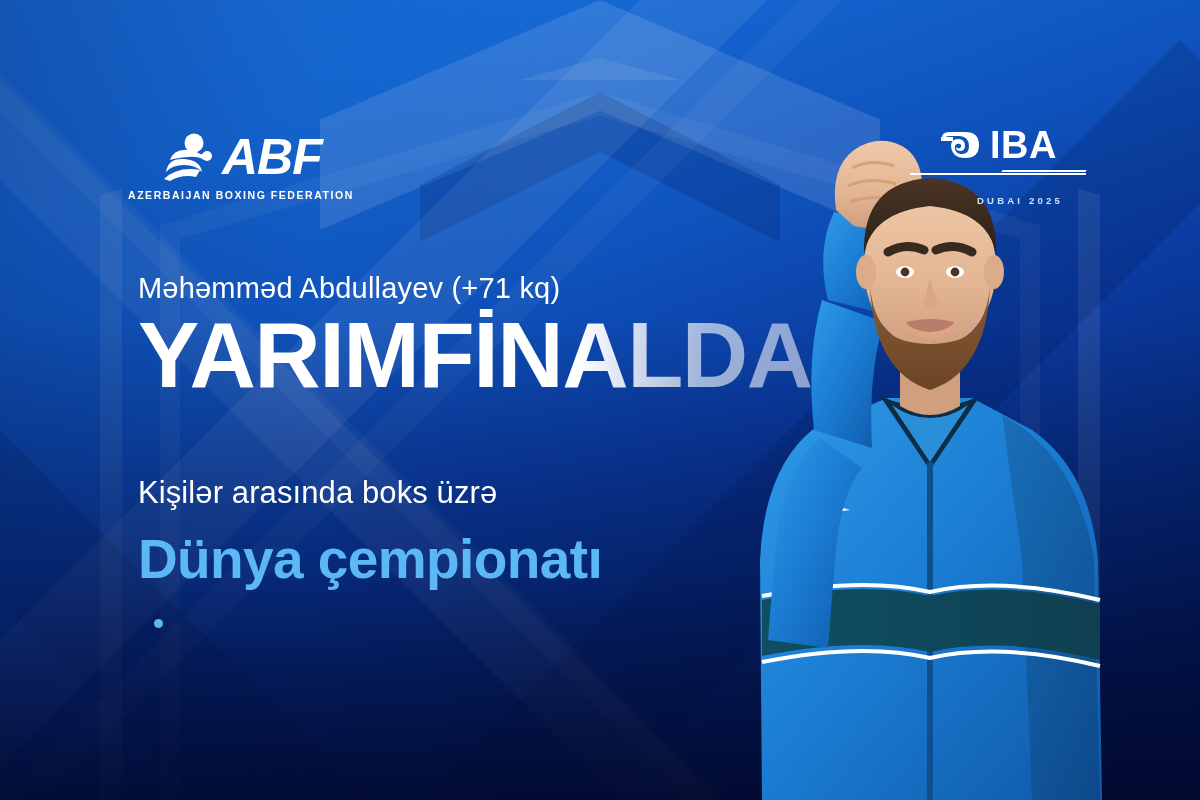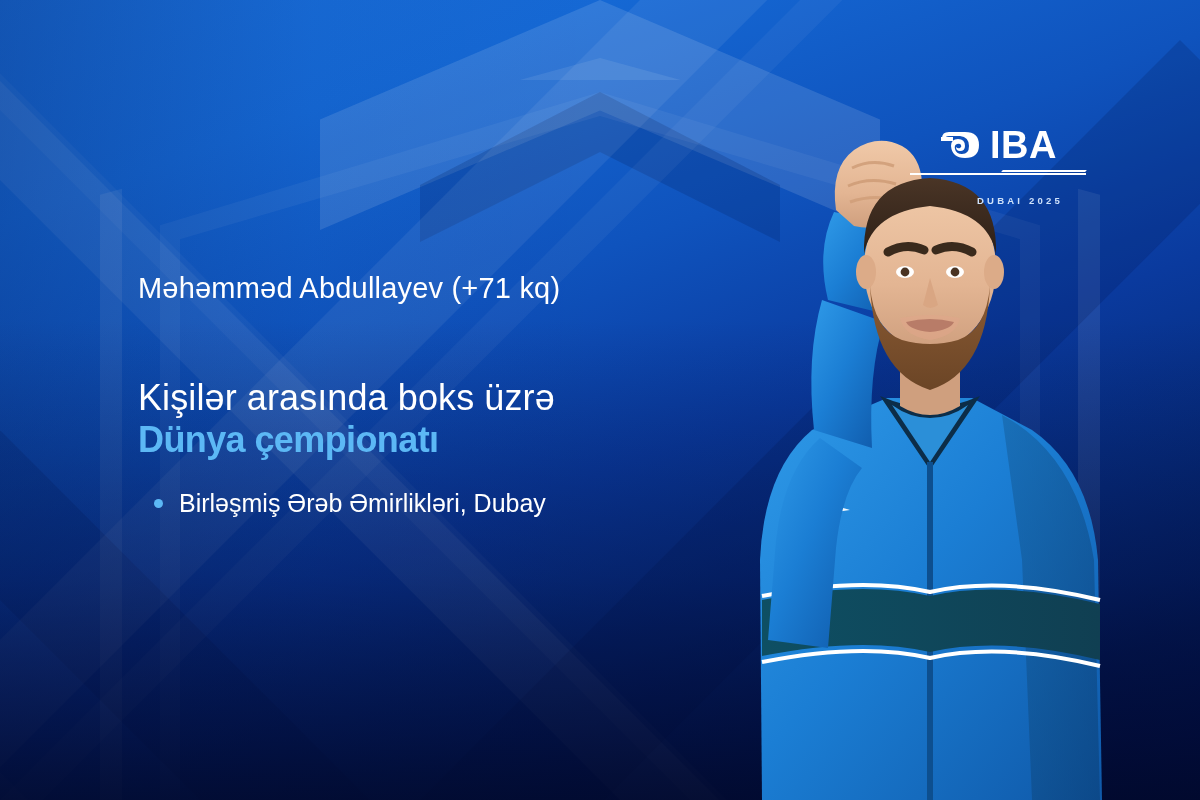--- a/index.html
+++ b/index.html
@@ -173,26 +173,26 @@
       rgba(255,255,255,.80) 66%,
       rgba(255,255,255,.62) 74%,
       rgba(255,255,255,.55) 84%,
       rgba(255,255,255,.50) 100%);
     -webkit-background-clip:text;
     background-clip:text;
   }
 
   .sub-line{
     margin-top:72px;
-    font-size:36px; color:#fff; font-weight:400;
+    font-size:31px; color:#fff; font-weight:400;
     letter-spacing:.1px; white-space:nowrap;
   }
   .sub-strong{
-    margin-top:0;
-    font-size:36px; font-weight:bold;
+    margin-top:16px;
+    font-size:55px; font-weight:bold;
     color:#5cb8f5; letter-spacing:-.6px; white-space:nowrap;
   }
   .meta{
     margin-top:28px;
     font-size:25px; color:#fff; font-weight:400;
     display:flex; align-items:center; white-space:nowrap;
   }
   .meta-dot{
     display:inline-block;
     width:9px; height:9px; border-radius:50%;
@@ -307,39 +307,53 @@
 
       <path d="M228 278 L221 305 Q228 311 236 305 Z" fill="#d9a683"></path>
 
       <path d="M168 286 Q172 372 228 390 Q284 372 288 286
                Q284 330 256 340 Q228 348 200 340 Q172 330 168 286 Z" fill="url(#beard)"></path>
       <path d="M198 318 Q228 312 258 318 Q254 336 228 340 Q202 336 198 318 Z" fill="#e0a68a" opacity=".55"></path>
       <path d="M204 322 Q228 316 252 322 Q248 330 228 332 Q208 330 204 322 Z" fill="#b87c68"></path>
     </g>
   </svg>
 
+  <div class="abf-logo">
+    <div class="abf-row">
+      <svg width="58" height="50" viewBox="0 0 58 50">
+        <circle cx="34" cy="11" r="9.5" fill="#fff"></circle>
+        <path d="M10 28 Q14 16 30 18 Q42 20 44 28 Q38 24 28 25 Q16 26 10 28 Z" fill="#fff"></path>
+        <path d="M6 40 Q8 26 24 27 Q40 28 42 40 Q36 33 24 33 Q12 33 6 40 Z" fill="#fff"></path>
+        <path d="M4 47 Q18 34 40 38 L36 45 Q22 42 10 49 Z" fill="#fff"></path>
+        <circle cx="47" cy="24" r="5" fill="#fff"></circle>
+        <rect x="40" y="22" width="6" height="4" rx="2" fill="#fff"></rect>
+      </svg>
+      <span class="abf-word">ABF</span>
+    </div>
+    <div class="abf-tag">AZERBAIJAN BOXING FEDERATION</div>
+  </div>
 
   <div class="iba-logo">
     <div class="iba-row">
       <svg width="44" height="34" viewBox="0 0 44 34">
         <path d="M3 10 Q3 4 10 4 L26 4 Q40 4 40 17 Q40 30 26 30 Q13 30 12 18
                  Q12 11 19 11 Q26 11 26 18 Q26 23 21 23 Q17 23 17 19
                  Q19 21 21 20 Q23 19 22 17 Q21 15 18 16 Q15 17 16 21
                  Q17 26 23 26 Q30 26 30 18 Q30 9 21 8 L10 8 Q6 8 6 11 Z" fill="#fff"></path>
         <path d="M2 9 L14 9 L14 13 L2 13 Z" fill="#fff"></path>
       </svg>
       <span class="iba-word">IBA</span>
     </div>
     <div class="iba-rule"></div>
     <div class="iba-city">DUBAI 2025</div>
   </div>
 
   <div class="copy">
     <div class="athlete-name">Məhəmməd Abdullayev (+71 kq)</div>
+    <div class="headline">YARIMFİNALDA</div>
     <div class="sub-line">Kişilər arasında boks üzrə</div>
     <div class="sub-strong">Dünya çempionatı</div>
     <div class="meta">
       <span class="meta-dot"></span>
-      <span>Birləşmiş Ərəb Əmirlikləri, Dubay</span>
     </div>
   </div>
 
 </div>
 
 </body></html>

